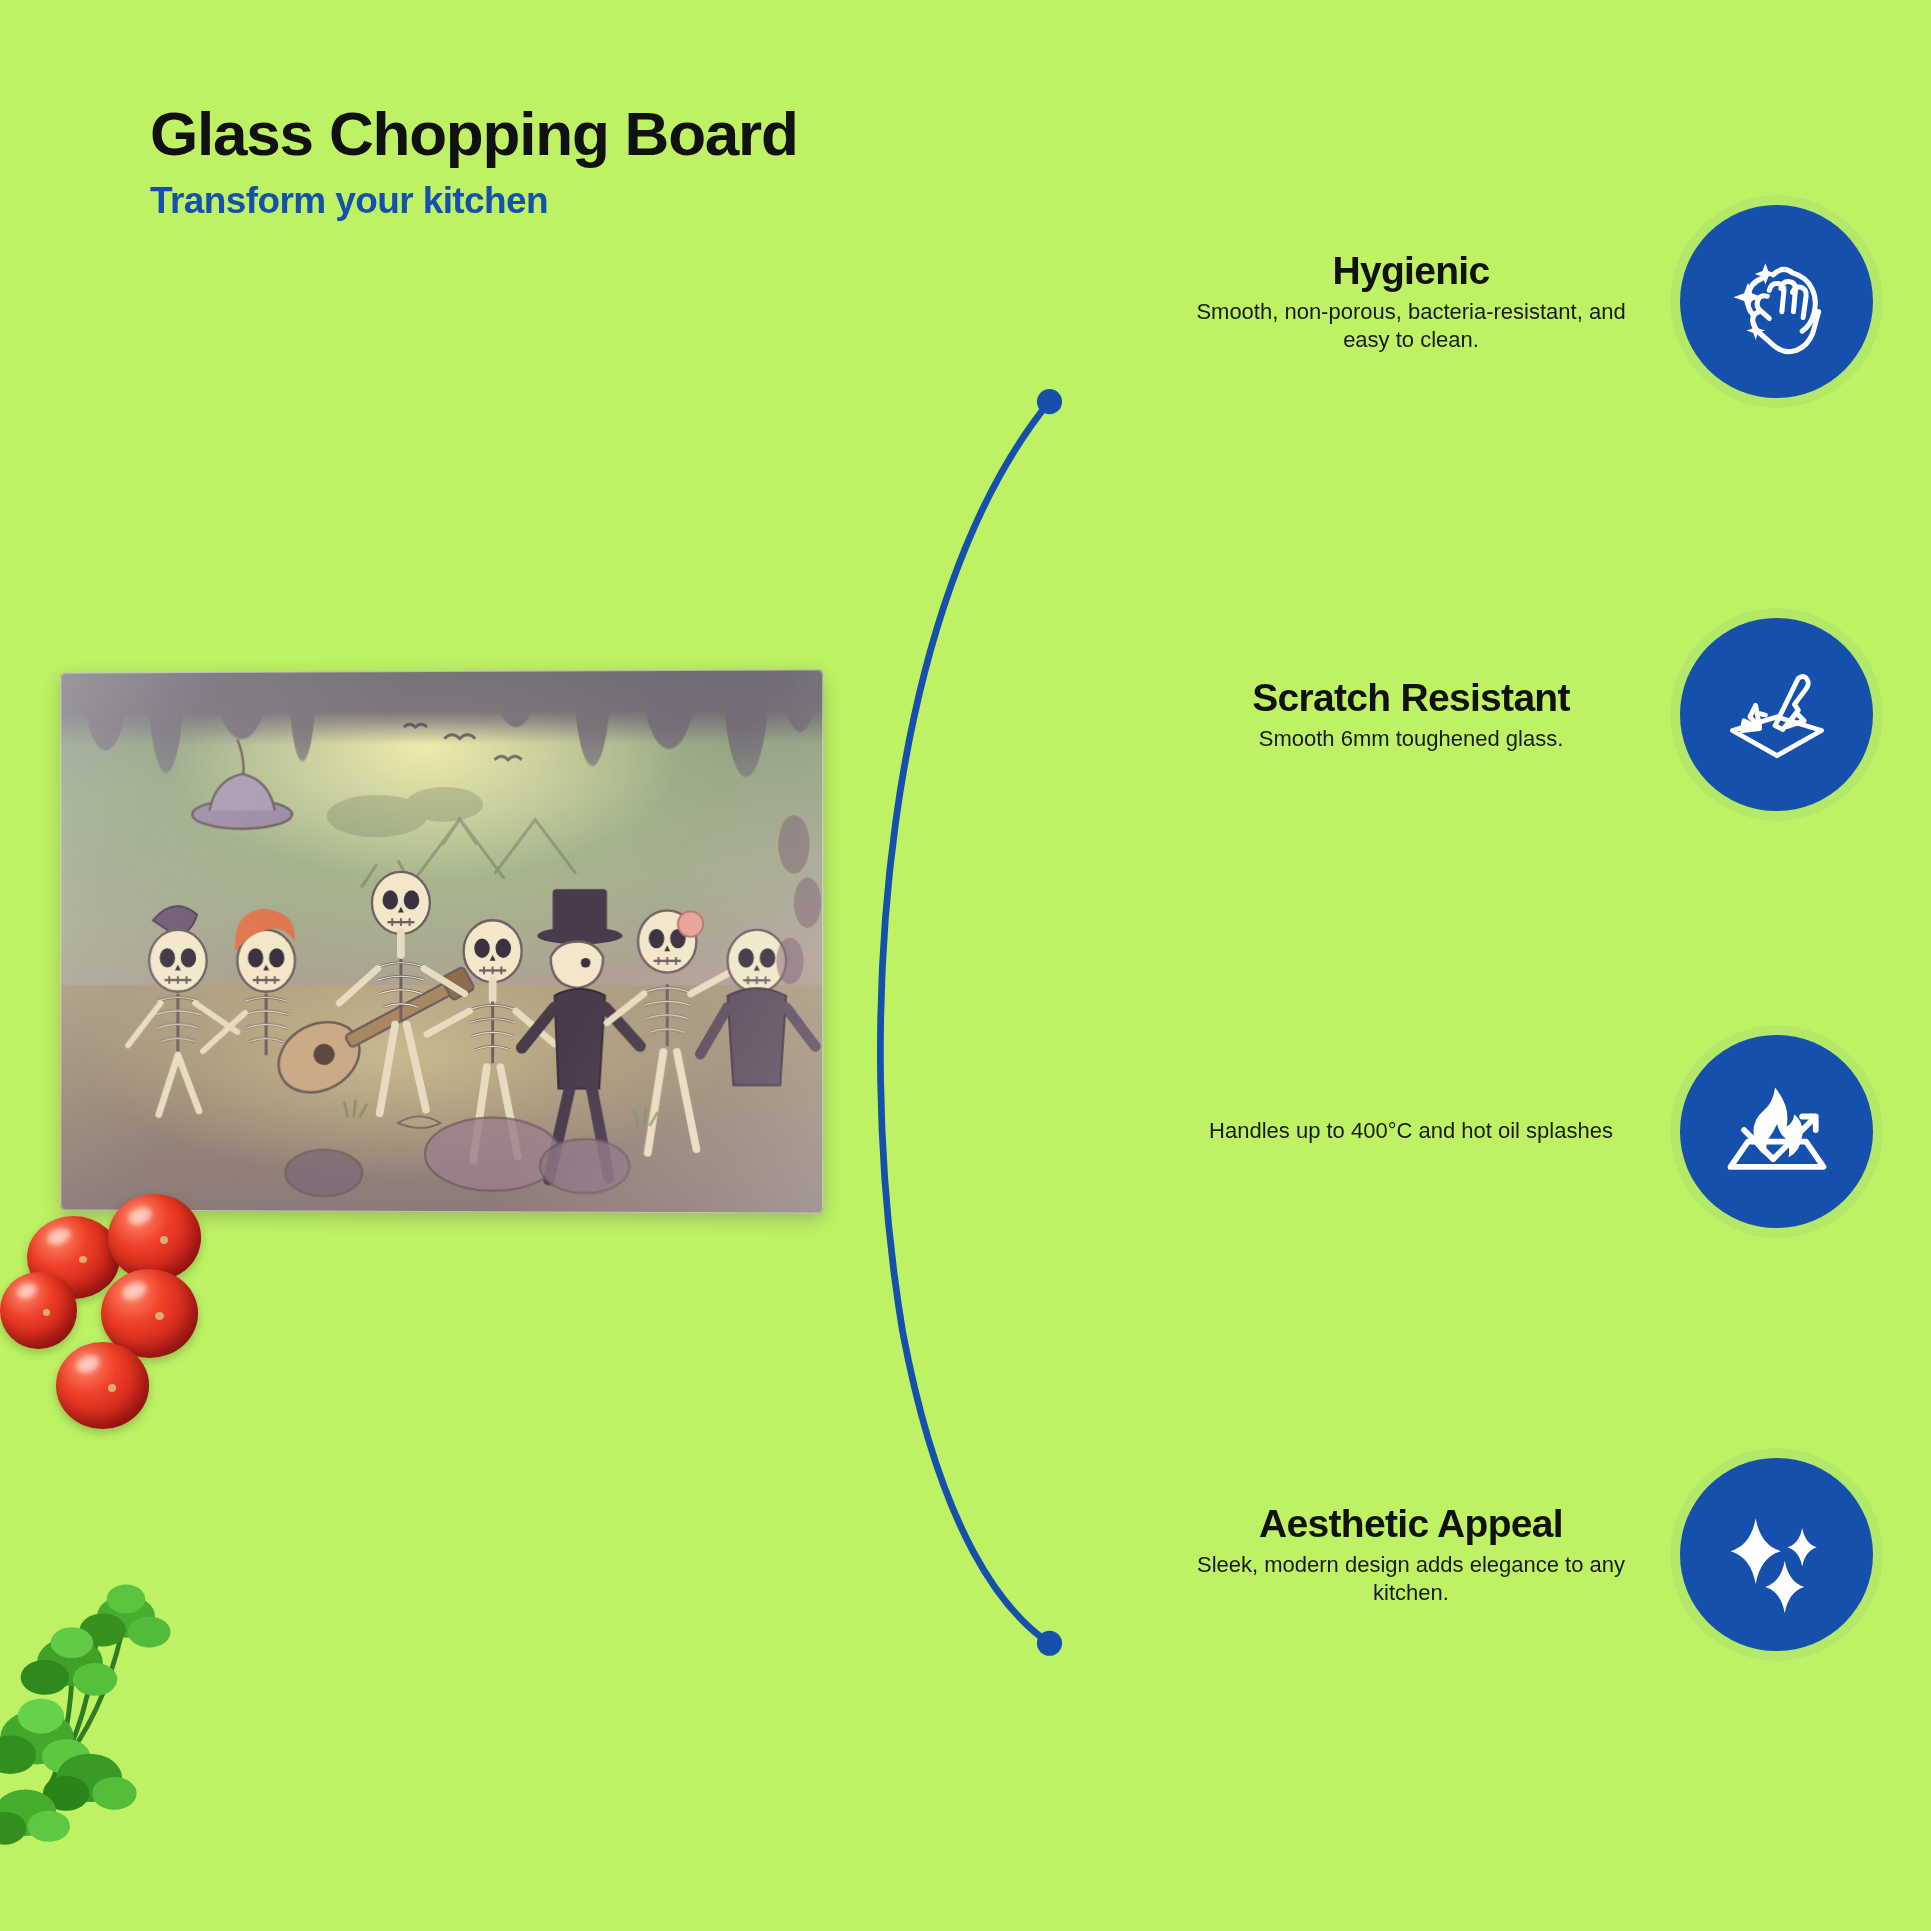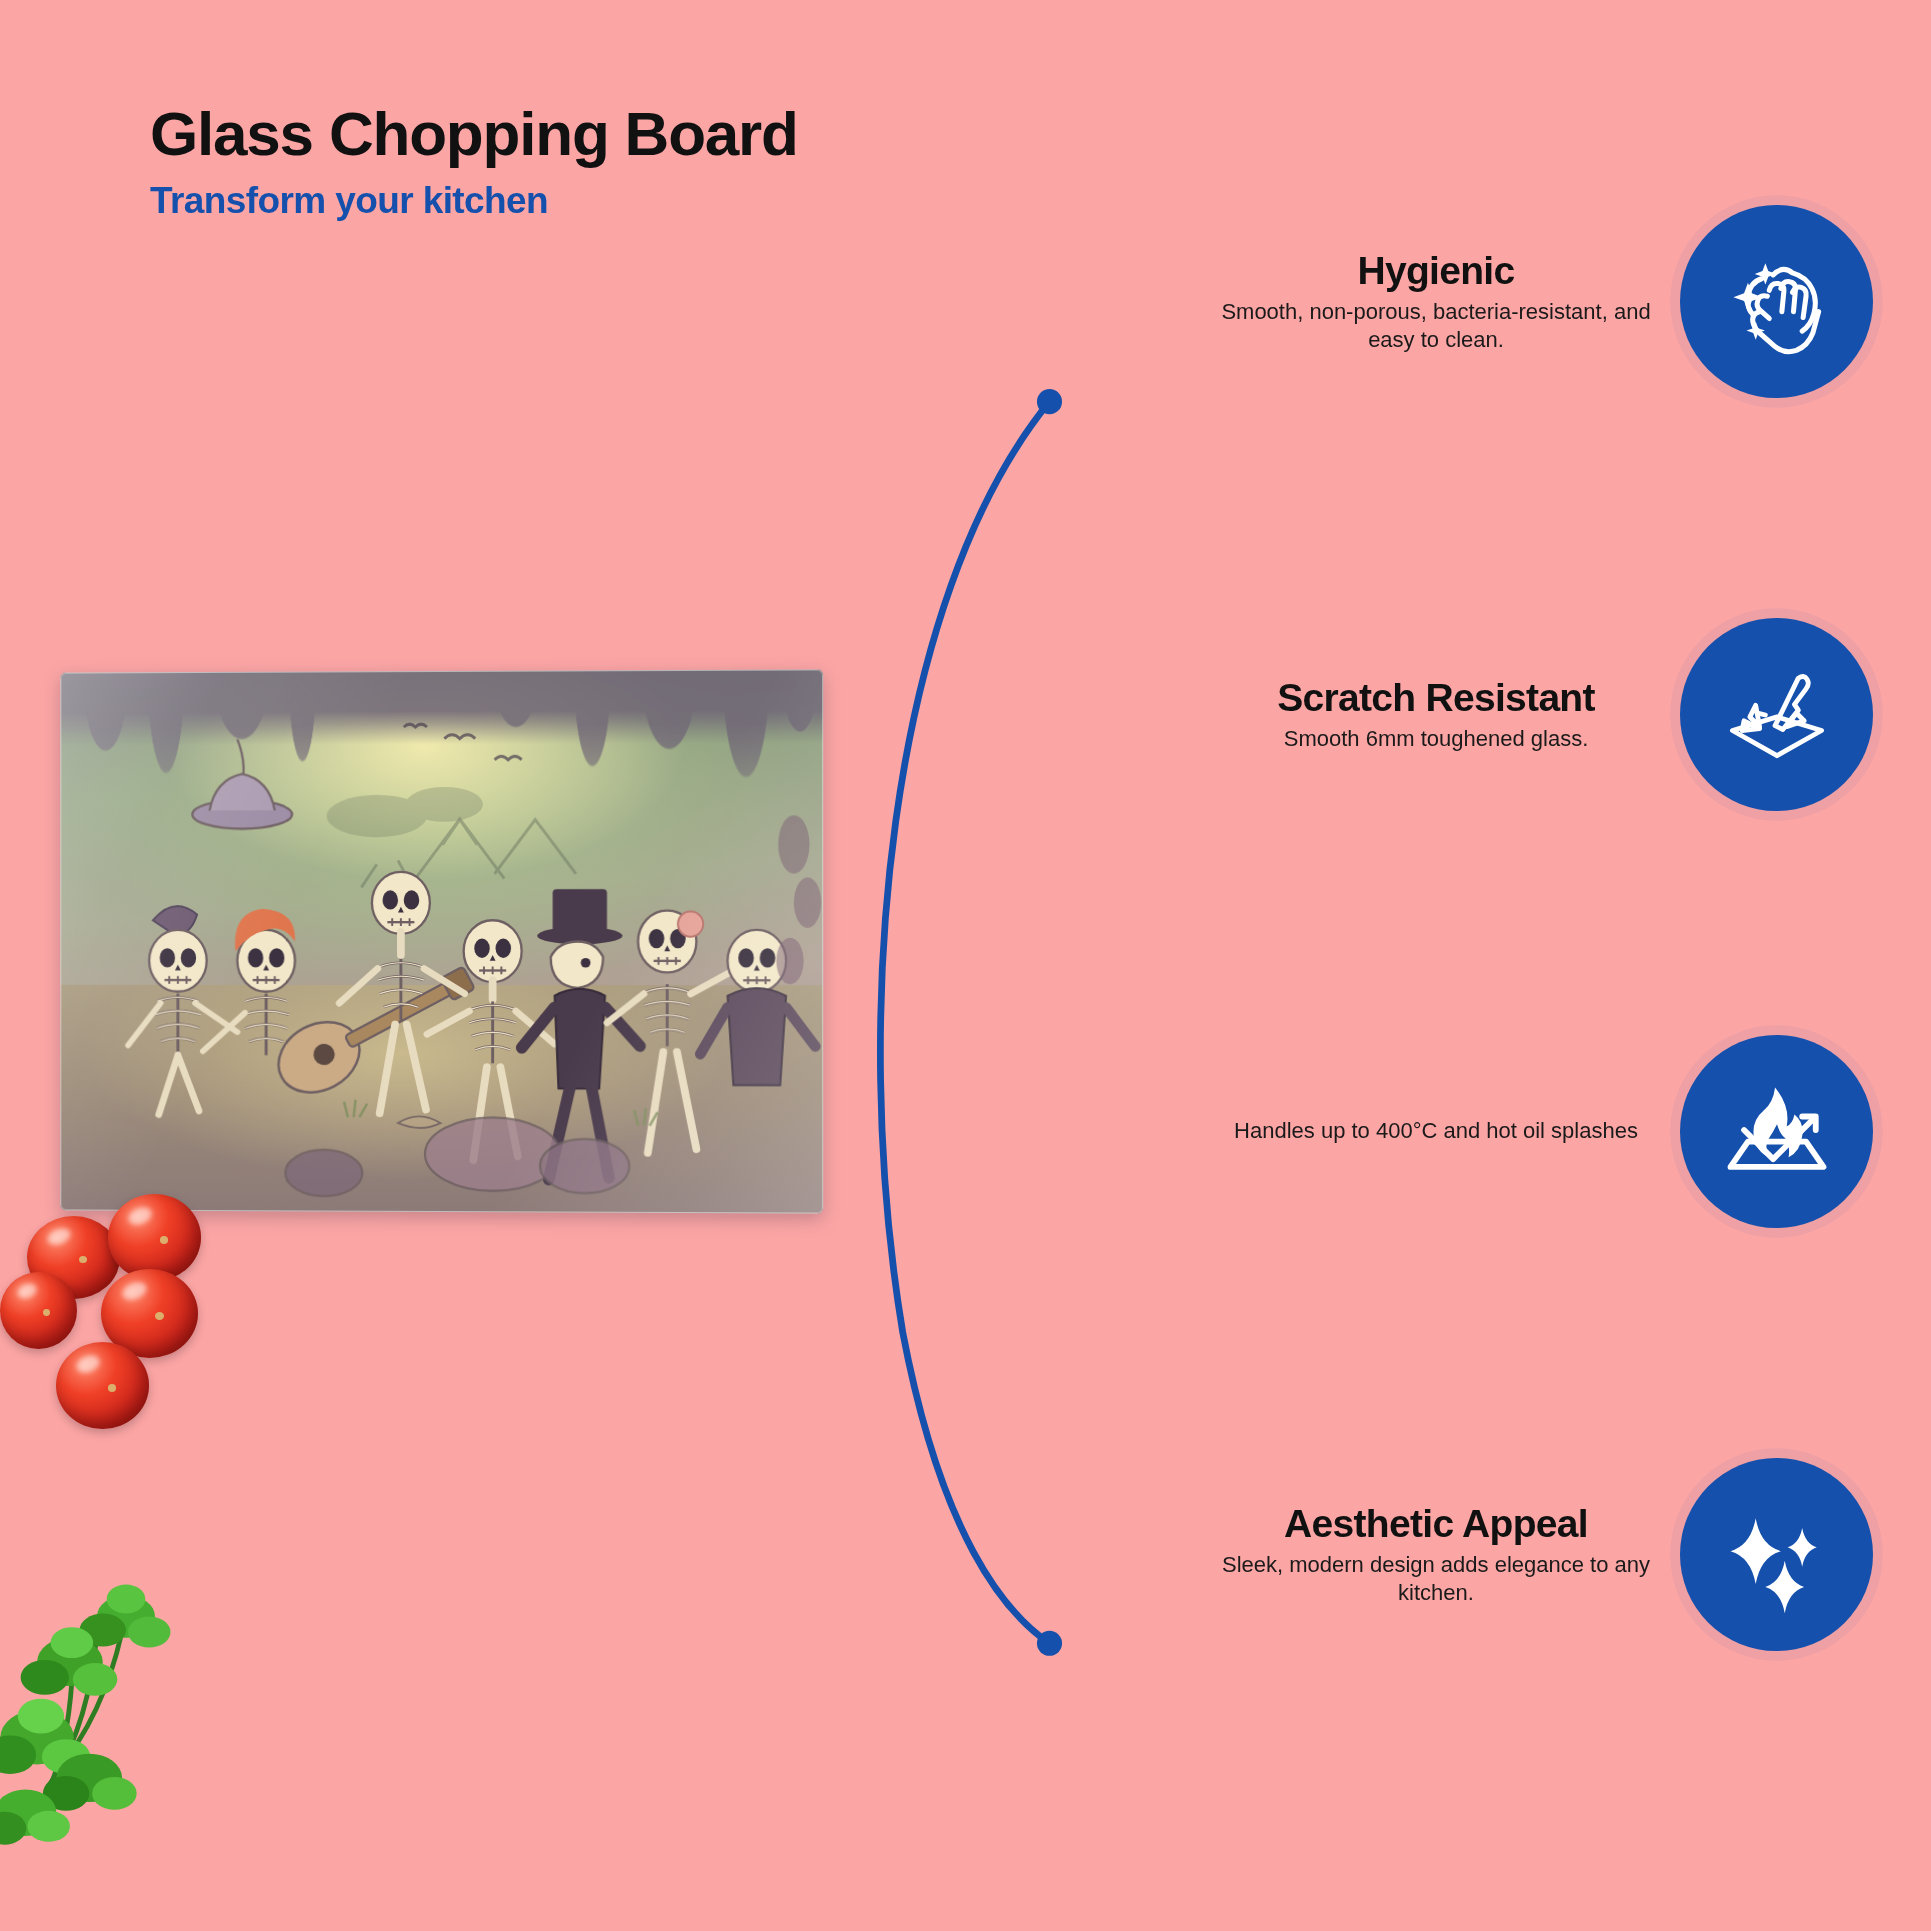--- a/index.html
+++ b/index.html
@@ -9,21 +9,21 @@
     background: #ffffff;
   }
   body {
     font-family: "Liberation Sans", sans-serif;
     -webkit-font-smoothing: antialiased;
   }
   #page {
     position: relative;
     width: 1931px;
     height: 1931px;
-    background: #fca5a5;
+    background: #bef264;
     overflow: hidden;
   }
 
   
   .title-block {
     position: absolute;
     left: 150px;
     top: 101px;
     width: 966px;
   }
@@ -162,21 +162,21 @@
 
   
   .parsley { position: absolute; left: -19.3px; top: 994px; width: 290px; height: 290px; }
 
   
   .feature {
     position: absolute;
     display: flex;
     align-items: center;
     justify-content: flex-end;
-    gap: 17px;
+    gap: 42px;
   }
   .feature-text {
     text-align: center;
     width: 454px;
   }
   .feature-title {
     font-size: 39px;
     font-weight: 700;
     color: #111111;
     letter-spacing: -0.7px;

